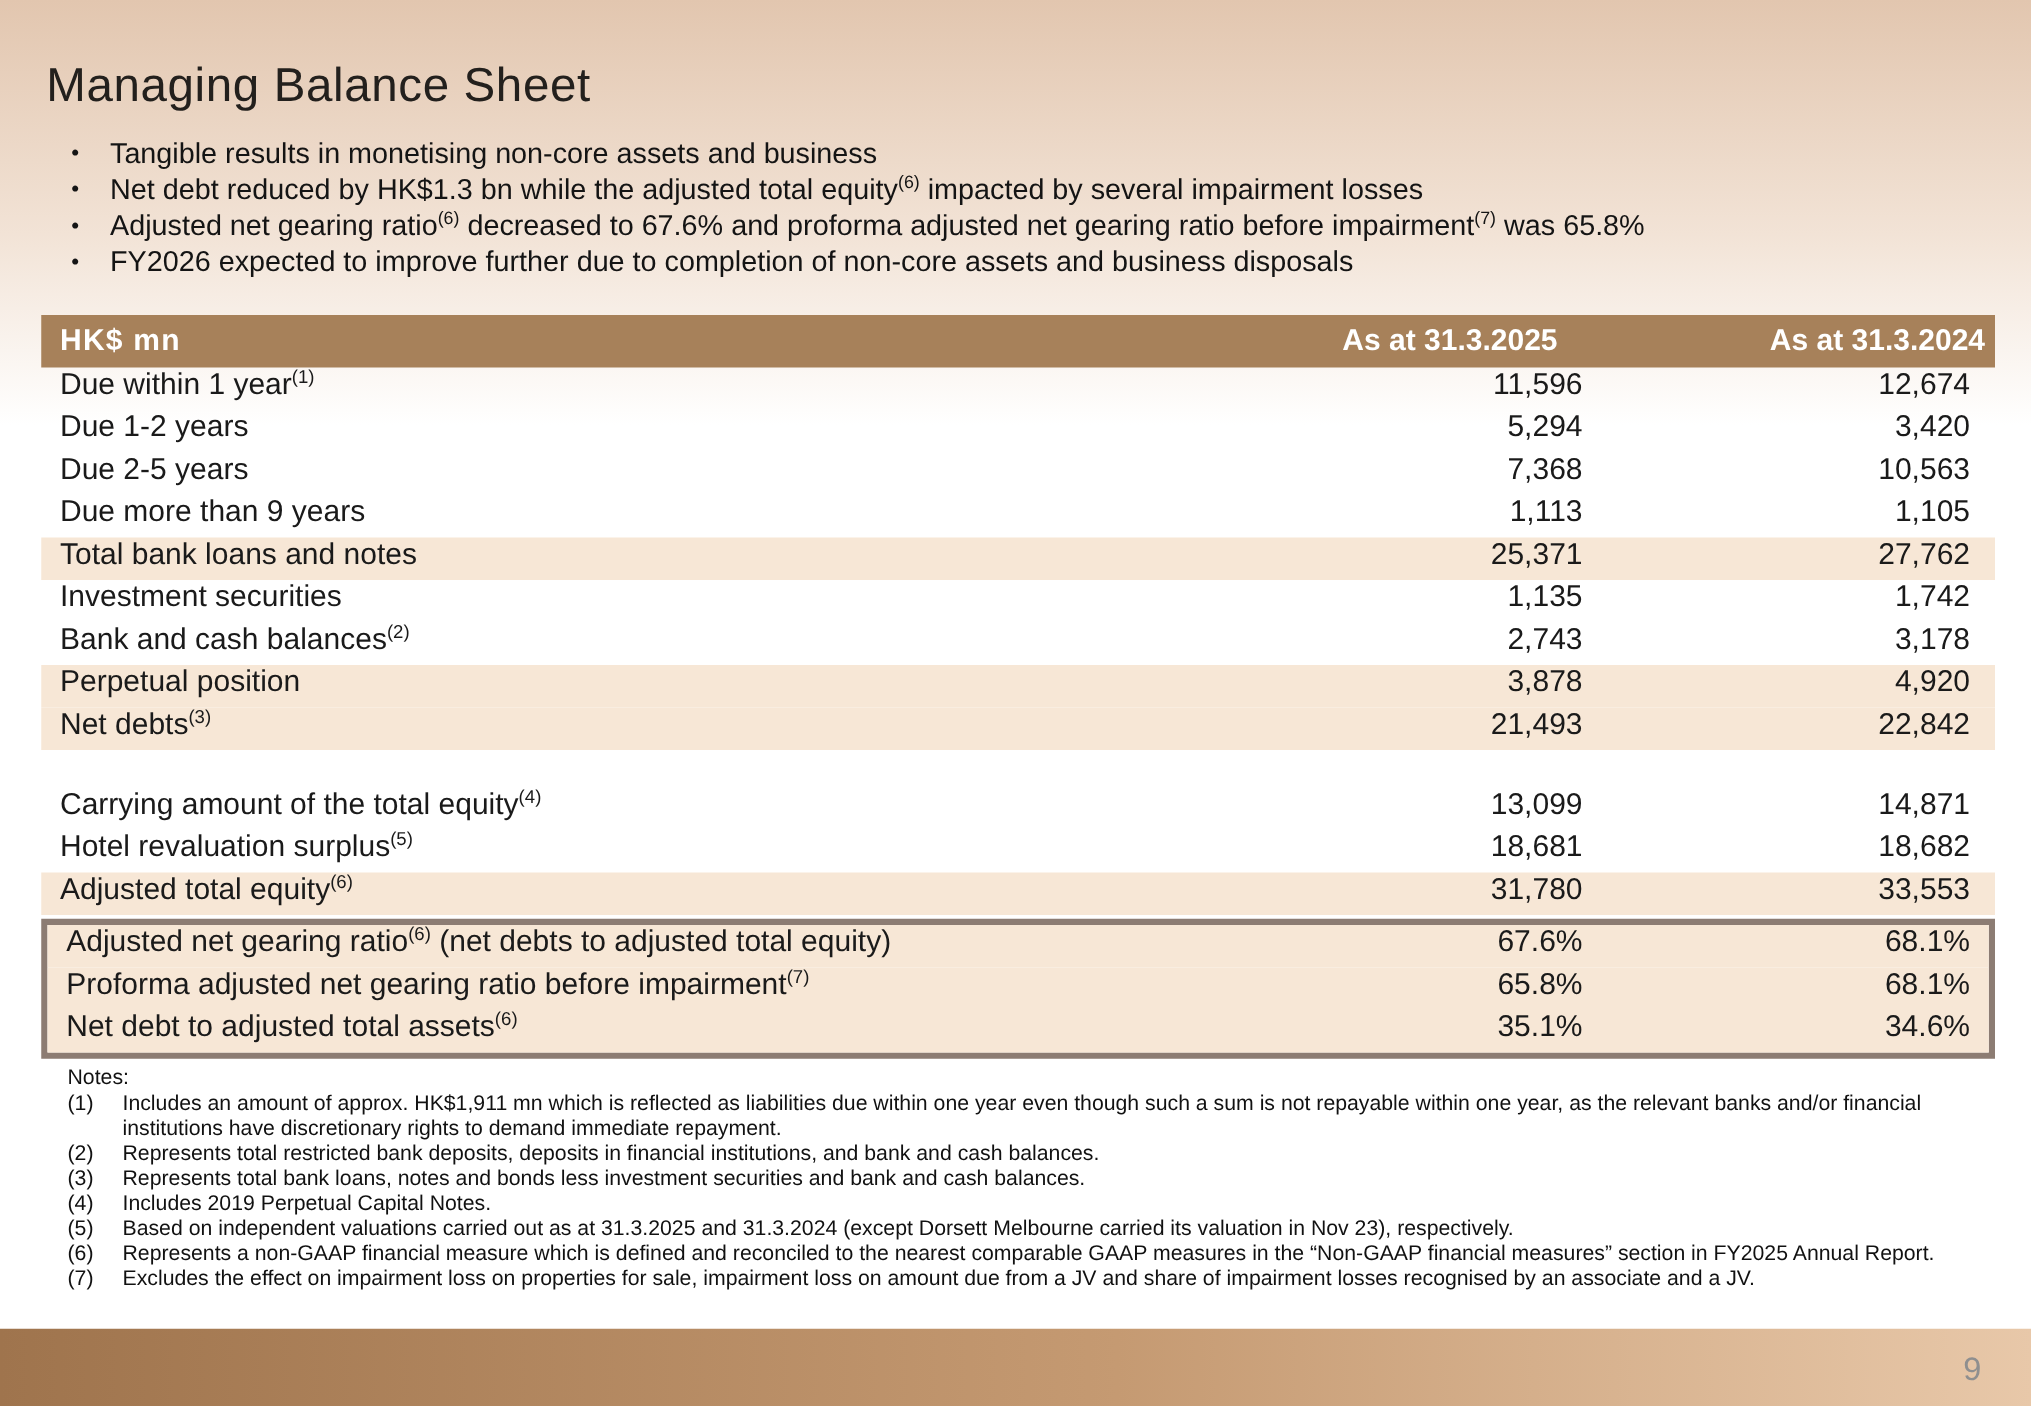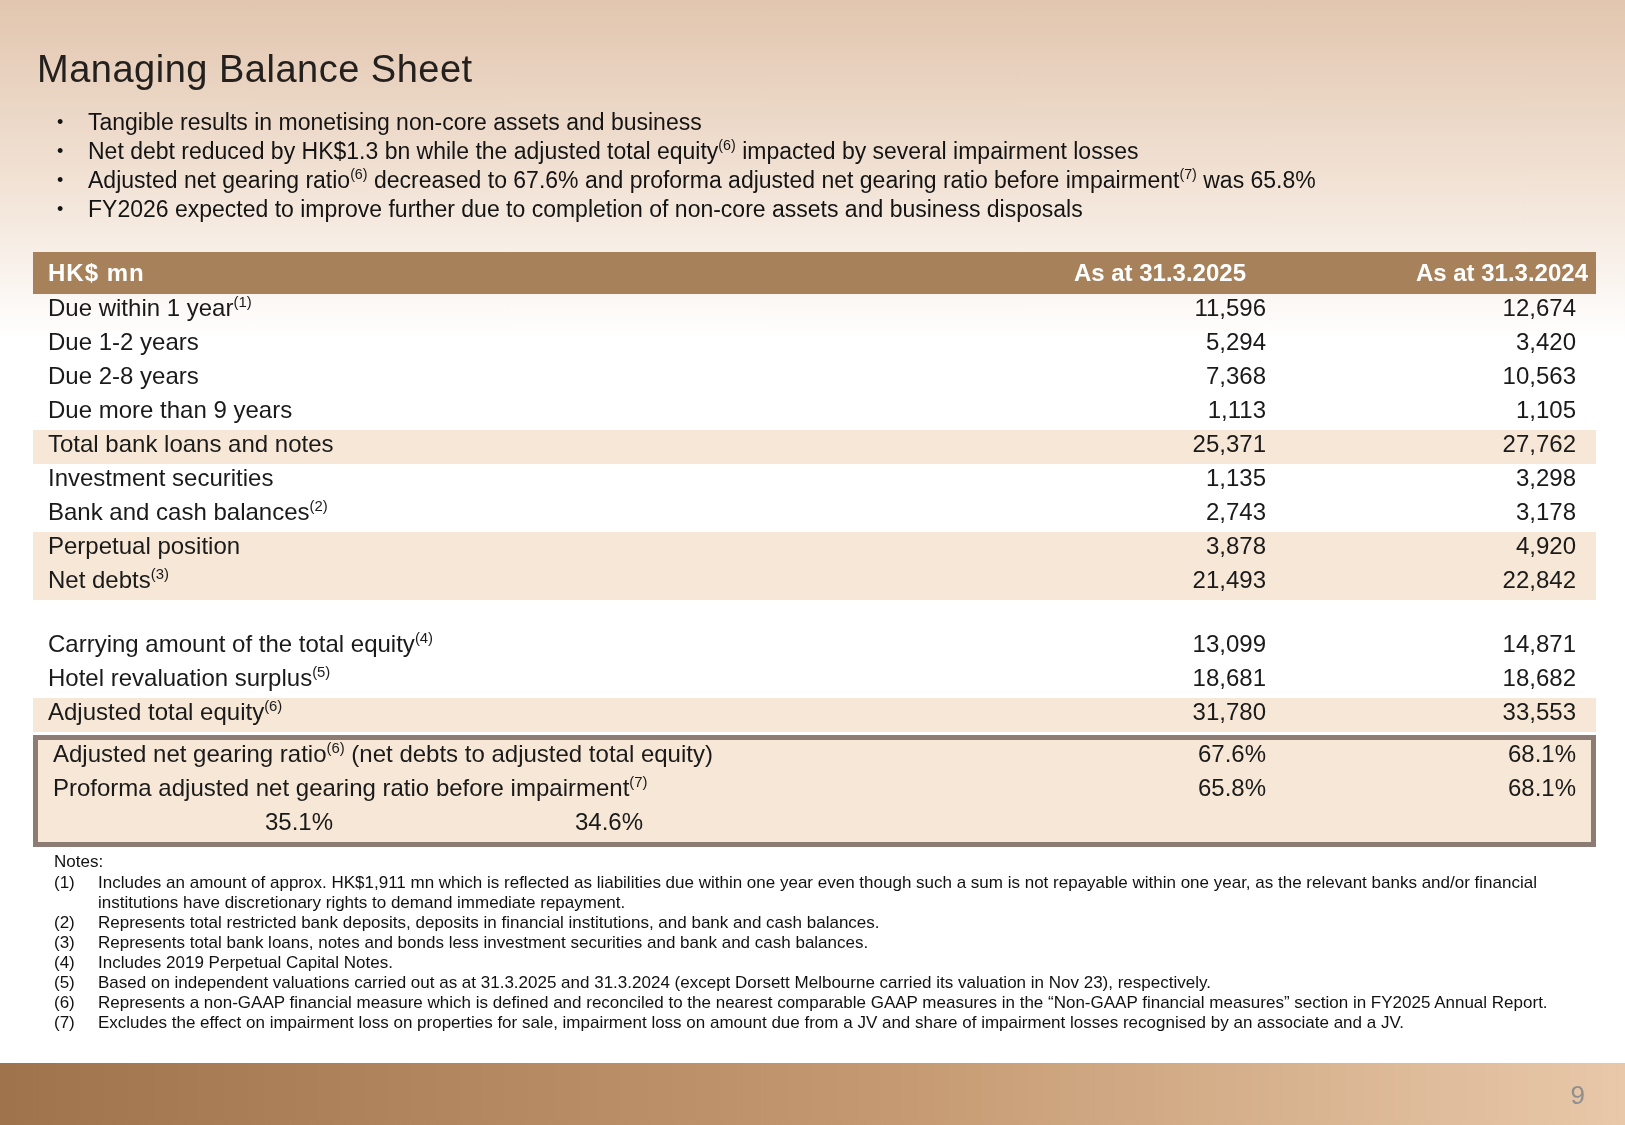--- a/index.html
+++ b/index.html
@@ -110,38 +110,38 @@
           <div class="tlabel"><span>Due within 1 year</span><sup>(1)</sup></div>
           <div class="tval">11,596</div>
           <div class="tval">12,674</div>
         </div>
         <div class="trow">
           <div class="tlabel"><span>Due 1-2 years</span></div>
           <div class="tval">5,294</div>
           <div class="tval">3,420</div>
         </div>
         <div class="trow">
-          <div class="tlabel"><span>Due 2-8 years</span></div>
+          <div class="tlabel"><span>Due 2-5 years</span></div>
           <div class="tval">7,368</div>
           <div class="tval">10,563</div>
         </div>
         <div class="trow">
           <div class="tlabel"><span>Due more than 9 years</span></div>
           <div class="tval">1,113</div>
           <div class="tval">1,105</div>
         </div>
         <div class="trow highlight bold">
           <div class="tlabel"><span>Total bank loans and notes</span></div>
           <div class="tval">25,371</div>
           <div class="tval">27,762</div>
         </div>
         <div class="trow">
           <div class="tlabel"><span>Investment securities</span></div>
           <div class="tval">1,135</div>
-          <div class="tval">3,298</div>
+          <div class="tval">1,742</div>
         </div>
         <div class="trow">
           <div class="tlabel"><span>Bank and cash balances</span><sup>(2)</sup></div>
           <div class="tval">2,743</div>
           <div class="tval">3,178</div>
         </div>
         <div class="trow highlight bold">
           <div class="tlabel"><span>Perpetual position</span></div>
           <div class="tval">3,878</div>
           <div class="tval">4,920</div>
@@ -173,20 +173,21 @@
           <div class="tlabel"><span>Adjusted net gearing ratio</span><sup>(6)</sup><span> (net debts to adjusted total equity)</span></div>
           <div class="tval">67.6%</div>
           <div class="tval">68.1%</div>
         </div>
         <div class="trow highlight bold">
           <div class="tlabel"><span>Proforma adjusted net gearing ratio before impairment</span><sup>(7)</sup></div>
           <div class="tval">65.8%</div>
           <div class="tval">68.1%</div>
         </div>
         <div class="trow highlight bold">
+          <div class="tlabel"><span>Net debt to adjusted total assets</span><sup>(6)</sup></div>
           <div class="tval">35.1%</div>
           <div class="tval">34.6%</div>
         </div>
       </div>
   </div>
 
   <div class="notes">
     <div class="notes-heading">Notes:</div>
     <div class="notes-list">
         <div class="note-item">

